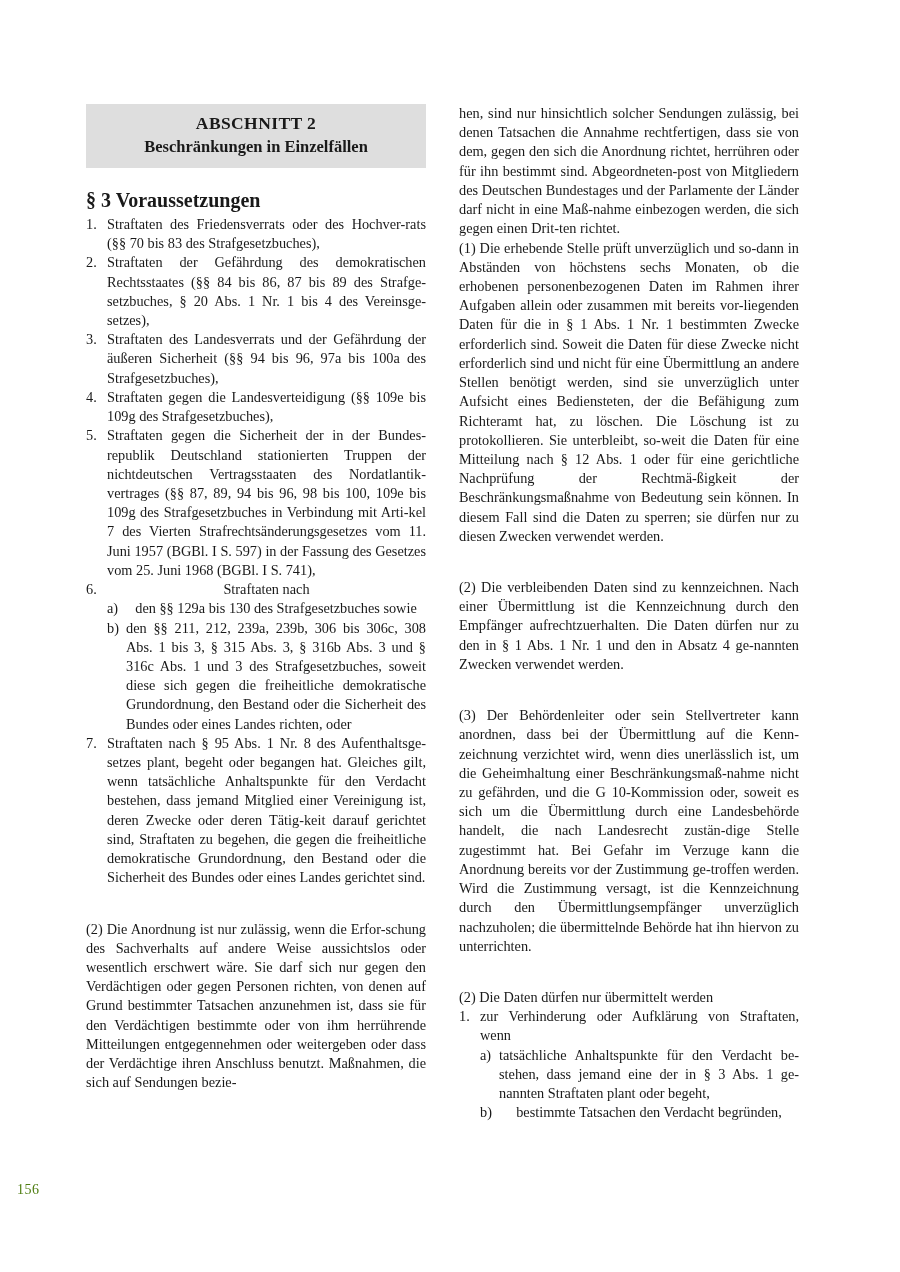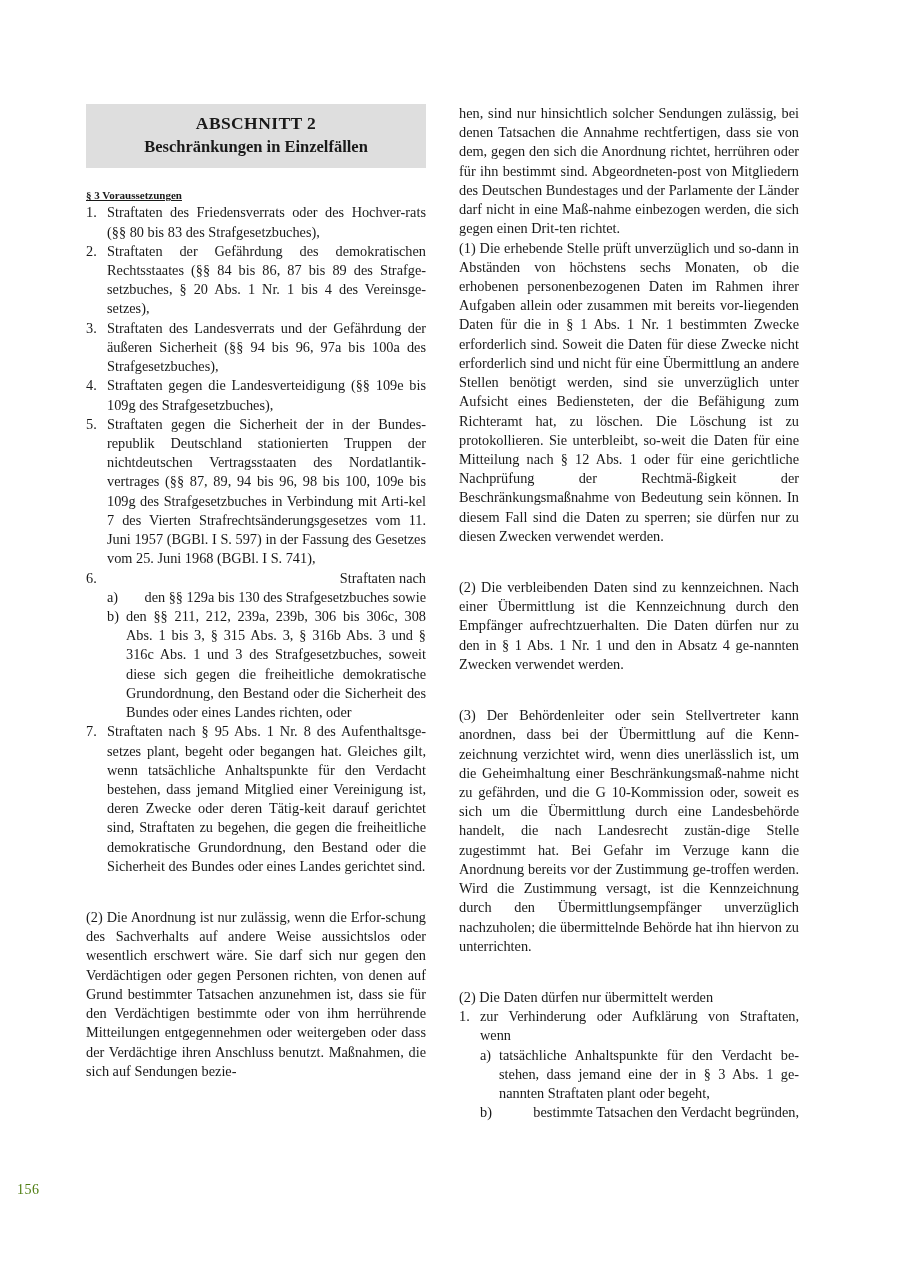--- a/index.html
+++ b/index.html
@@ -47,25 +47,24 @@
     line-height: 1.25;
   }
   .section-banner .line2 {
     font-weight: bold;
     font-size: 16.5px;
     line-height: 1.3;
     margin-top: 1px;
   }
   
   h2.para-heading {
-    font-size: 11px;
+    font-size: 20px;
     font-weight: bold;
     margin: 0 0 1px 0;
     line-height: 1.28;
-    text-decoration: underline;
   }
   h2.para-heading .cont {
     display: block;
     padding-left: 22px;
   }
   
   p.body {
     font-size: 14.3px;
     line-height: 1.345;
     margin: 0 0 0 0;
@@ -99,21 +98,21 @@
   }
   .li-body {
     flex: 1 1 auto;
     text-align: justify;
     text-justify: inter-word;
   }
   .sub-block {
     padding-left: 21px;
   }
   .li-body.nojust {
-    text-align: right;
+    text-align: center;
   }
   
   .page-number {
     position: absolute;
     left: 17px;
     top: 1182px;
     font-size: 14px;
     color: #4d7c0f;
     letter-spacing: 0.5px;
   }
@@ -132,21 +131,21 @@
         <div class="line2">Beschränkungen in Einzelfällen</div>
       </div>
 
       <h2 class="para-heading">§ 3 Voraussetzungen</h2>
 
 
       <ol class="numlist">
 
         <li class="li-row">
           <span class="li-marker">1.</span>
-          <span class="li-body">Straftaten des Friedensverrats oder des Hochver-rats (§§ 80 bis 83 des Strafgesetzbuches),</span>
+          <span class="li-body">Straftaten des Friedensverrats oder des Hochver-rats (§§ 70 bis 83 des Strafgesetzbuches),</span>
         </li>
 
         <li class="li-row">
           <span class="li-marker">2.</span>
           <span class="li-body">Straftaten der Gefährdung des demokratischen Rechtsstaates (§§ 84 bis 86, 87 bis 89 des Strafge-setzbuches, § 20 Abs. 1 Nr. 1 bis 4 des Vereinsge-setzes),</span>
         </li>
 
         <li class="li-row">
           <span class="li-marker">3.</span>
           <span class="li-body">Straftaten des Landesverrats und der Gefährdung der äußeren Sicherheit (§§ 94 bis 96, 97a bis 100a des Strafgesetzbuches),</span>

